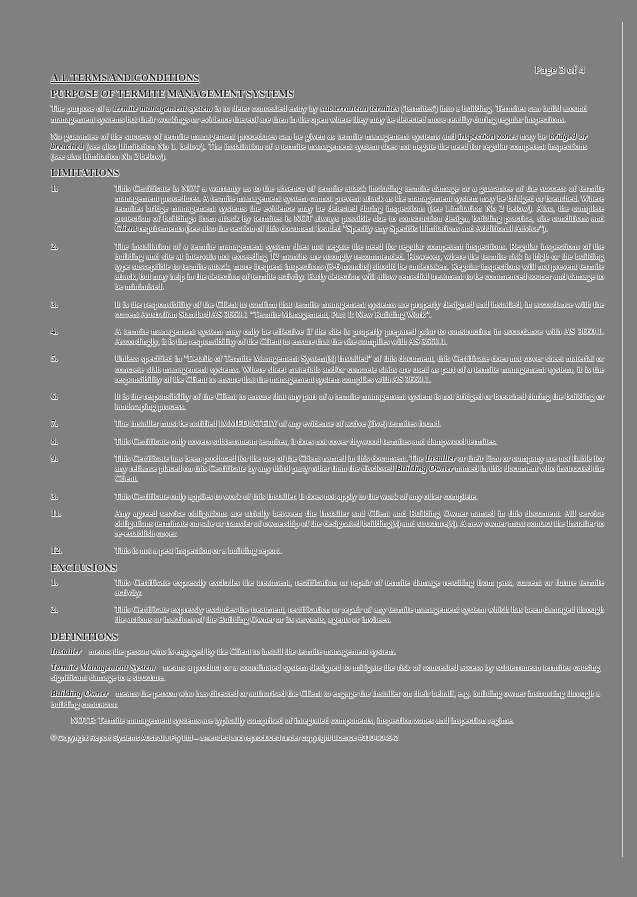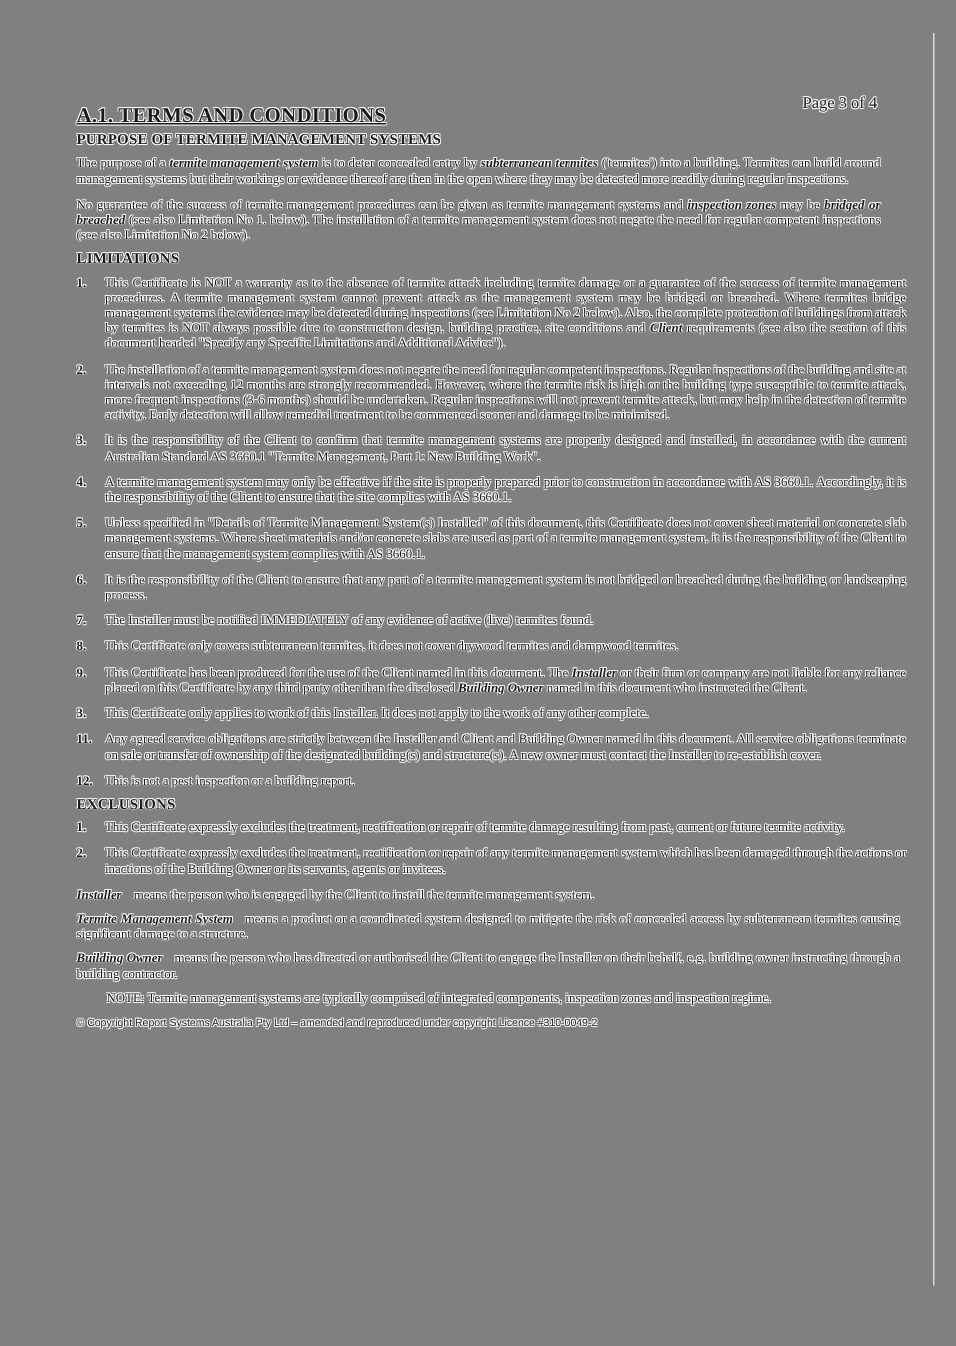--- a/index.html
+++ b/index.html
@@ -20,31 +20,31 @@
   }
   .right-rule {
     position: absolute; left: 622px; top: 22px; width: 1px; height: 835px;
     background: #d9d9d9;
   }
   .content {
     position: absolute; left: 51px; top: 73px; width: 553px;
     font-size: 8.6px; line-height: 10.2px; text-align: justify;
   }
   h1 {
-    font-size: 14px; font-weight: bold; margin: 0 0 6px 0;
+    font-size: 10px; font-weight: bold; margin: 0 0 6px 0;
     text-decoration: underline; letter-spacing: 0.1px;
   }
   h2 {
     font-size: 10px; font-weight: bold; margin: 6px 0 4px 0;
     letter-spacing: 0.1px;
   }
   p { margin: 0 17px 7px 0; }
   .item { display: flex; margin: 0 0 7px 0; }
   .item .num { width: 19px; flex: none; font-weight: bold; }
-  .item .body { flex: 1; }
+  .item .body { flex: 1; margin-left: 45px; }
   .def { margin: 0 4px 6px 0; }
   .def .term { font-weight: bold; font-style: italic; margin-right: 8px; }
   .note { padding-left: 20px; margin: 0 0 8px 0; }
   .copyright { font-family: "Liberation Sans", sans-serif; font-size: 7px; margin-top: 4px; text-align: left; }
   em.b { font-weight: bold; font-style: italic; }
 </style>
 </head>
 <body>
 
 <div class="right-rule"></div>
@@ -115,20 +115,21 @@
     <div class="item">
         <span class="num">1.</span>
         <span class="body">This Certificate expressly excludes the treatment, rectification or repair of termite damage resulting from past, current or future termite activity.</span>
       </div>
     <div class="item">
         <span class="num">2.</span>
         <span class="body">This Certificate expressly excludes the treatment, rectification or repair of any termite management system which has been damaged through the actions or inactions of the Building Owner or its servants, agents or invitees.</span>
       </div>
   </div>
 
+  <h2>DEFINITIONS</h2>
   <div>
     <div class="def"><span class="term">Installer</span><span>means the person who is engaged by the Client to install the termite management system.</span></div>
     <div class="def"><span class="term">Termite Management System</span><span>means a product or a coordinated system designed to mitigate the risk of concealed access by subterranean termites causing significant damage to a structure.</span></div>
     <div class="def"><span class="term">Building Owner</span><span>means the person who has directed or authorised the Client to engage the Installer on their behalf, e.g. building owner instructing through a building contractor.</span></div>
   </div>
   <div class="note">NOTE: Termite management systems are typically comprised of integrated components, inspection zones and inspection regime.</div>
 
   <div class="copyright">© Copyright Report Systems Australia Pty Ltd – amended and reproduced under copyright Licence #310-0049-2</div>
 </div>
 

